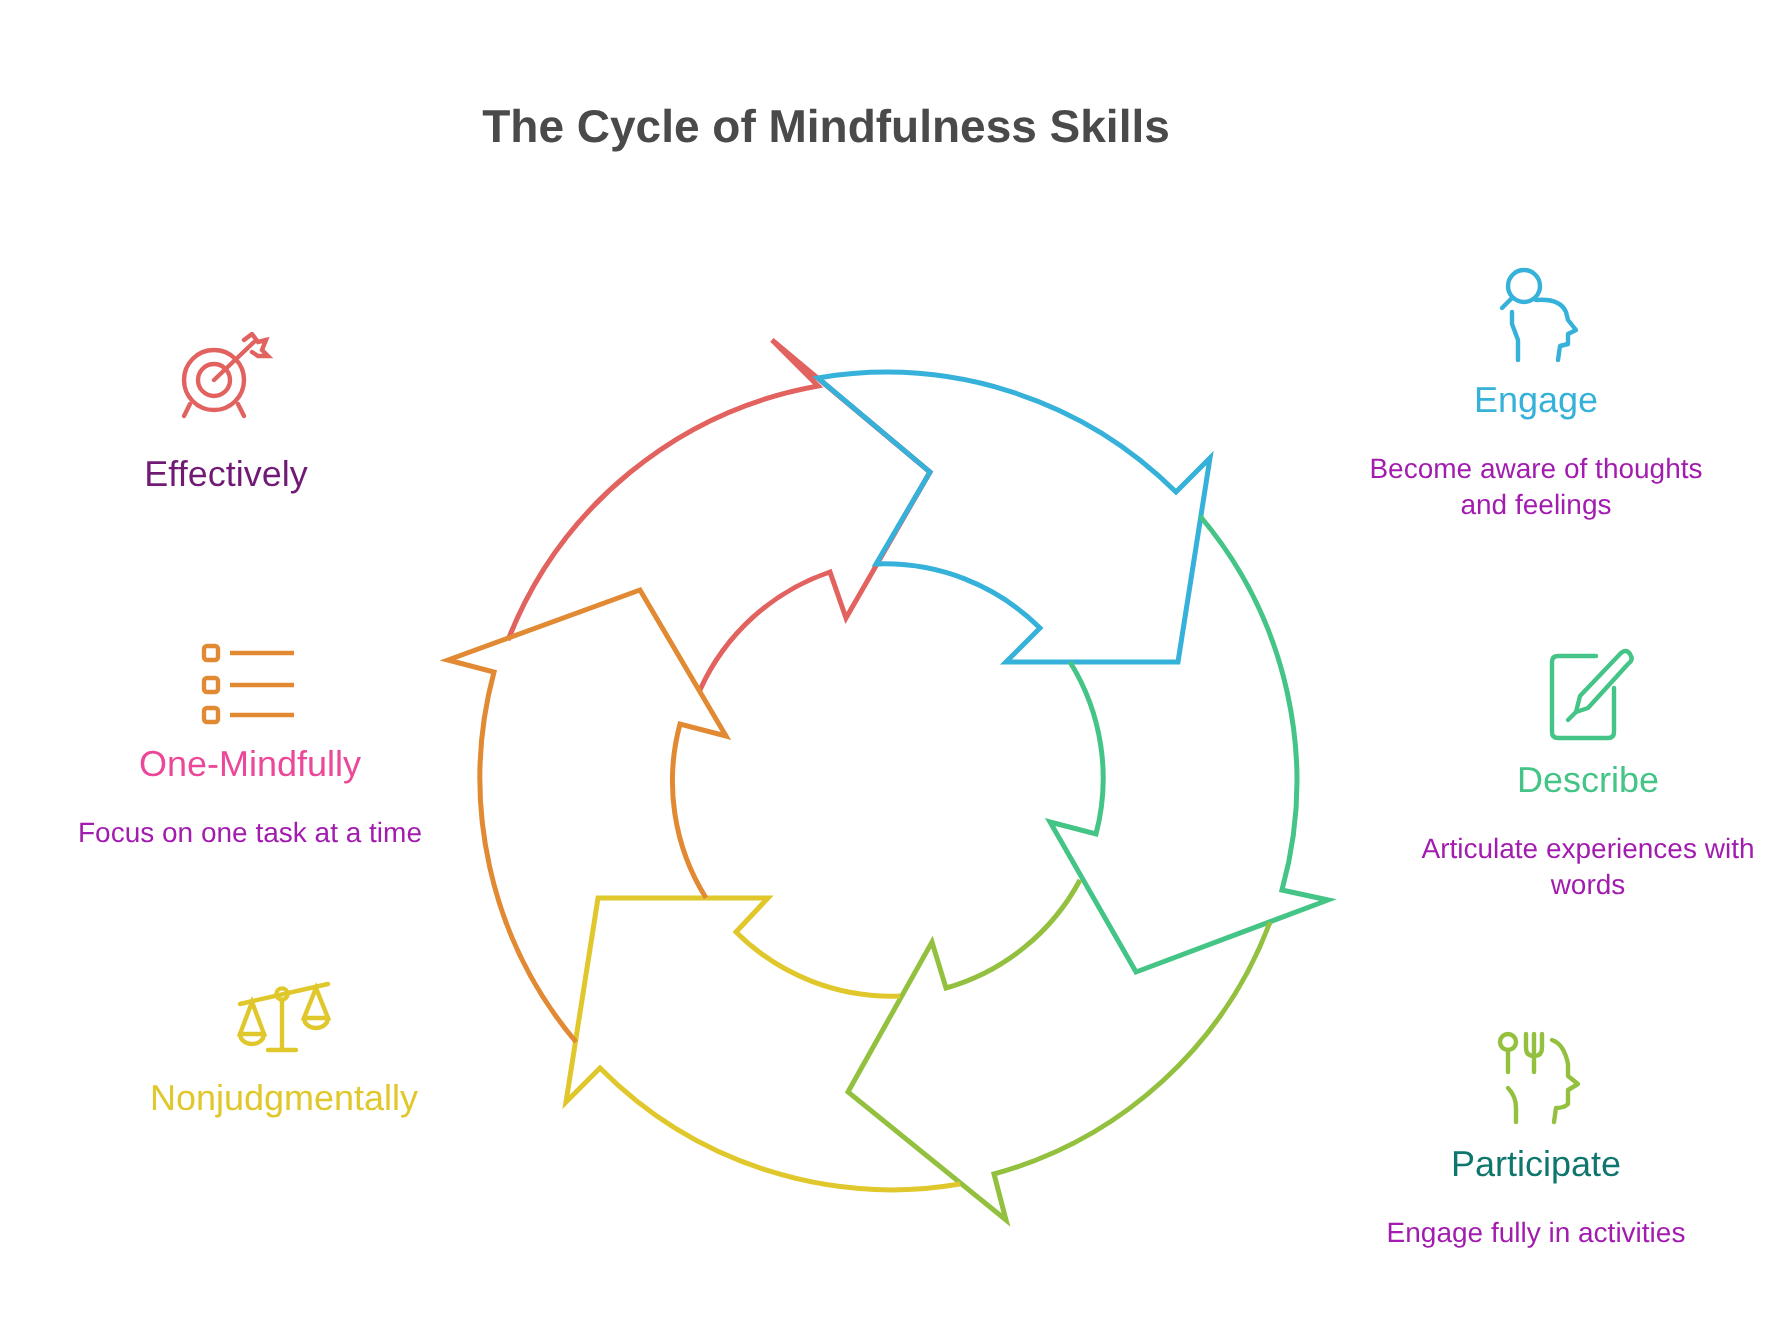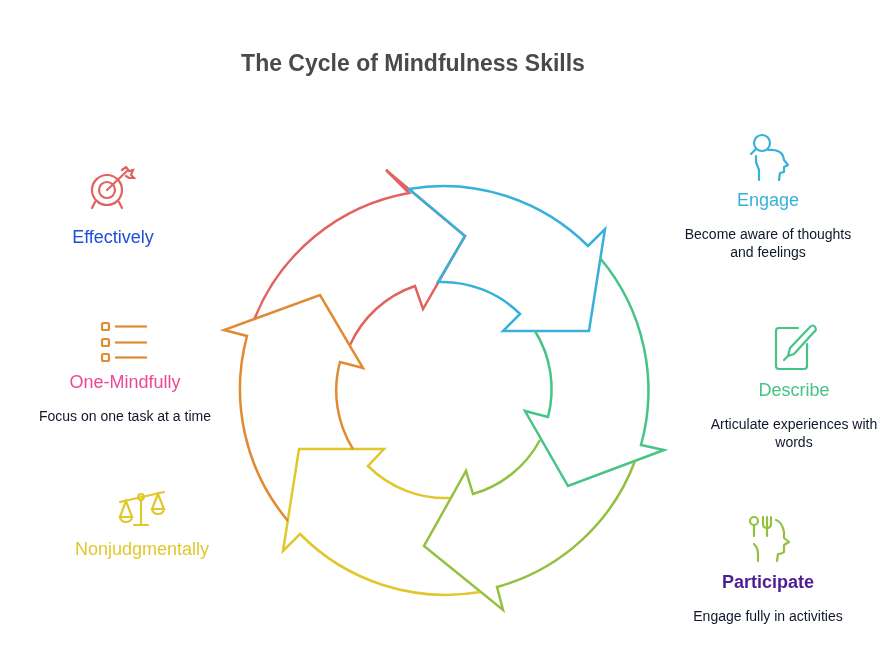--- a/index.html
+++ b/index.html
@@ -1,21 +1,21 @@
 <!DOCTYPE html>
 <html><head>
 <meta charset="utf-8">
 <style>
   html, body { margin:0; padding:0; background:#ffffff; }
   body { width:888px; height:664px; position:relative; overflow:hidden; font-family:"Liberation Sans", sans-serif; }
   .title { position:absolute; left:0; width:826px; top:50px; text-align:center; font-size:23px; font-weight:bold; color:#4a4a4a; }
   .item { position:absolute; width:180px; text-align:center; }
   .item .icon { display:block; margin:0 auto; }
   .item .label { font-size:18px; margin-top:8px; }
-  .item .desc { font-size:14px; color:#0f172a; line-height:18px; margin-top:14px; }
+  .item .desc { font-size:14px; color:#a21caf; line-height:18px; margin-top:14px; }
   svg.cycle { position:absolute; left:0; top:0; }
 </style>
 </head>
 <body>
 
 <div class="title">The Cycle of Mindfulness Skills</div>
 
 <svg class="cycle" width="888" height="664" viewBox="0 0 888 664" fill="none" stroke-width="2.5" stroke-linejoin="miter">
 
   <path stroke="#e2625f" d="M 254 320 A 205 205 0 0 1 409 193 L 386 170 L 465 236 L 423 309 L 415 286 A 110 110 0 0 0 350 345"></path>
@@ -33,21 +33,21 @@
 
 <div class="item" style="left:23px; top:166px;">
   <svg class="icon" width="52" height="48" viewBox="0 0 52 48" fill="none" stroke="#e2625f" stroke-width="2.2" stroke-linecap="round">
     <circle cx="20" cy="24" r="15"></circle>
     <circle cx="20" cy="24" r="8"></circle>
     <line x1="20" y1="24" x2="40" y2="5"></line>
     <path d="M 35 4 L 39 1 L 42 5 L 46 4 L 44 9 L 47 12 L 42 12 L 39 10"></path>
     <line x1="8" y1="36" x2="5" y2="42"></line>
     <line x1="32" y1="36" x2="35" y2="42"></line>
   </svg>
-  <div class="label" style="color:#1d4ed8;margin-top:13px;">Effectively</div>
+  <div class="label" style="color:#701a75;margin-top:13px;">Effectively</div>
 </div>
 
 <div class="item" style="left:35px; top:320px;">
   <svg class="icon" width="52" height="44" viewBox="0 0 52 44" fill="none" stroke="#e18a33" stroke-width="2.2">
     <rect x="3" y="3" width="7" height="7" rx="1.5"></rect>
     <rect x="3" y="19" width="7" height="7" rx="1.5"></rect>
     <rect x="3" y="34" width="7" height="7" rx="1.5"></rect>
     <line x1="16" y1="6.5" x2="48" y2="6.5"></line>
     <line x1="16" y1="22.5" x2="48" y2="22.5"></line>
     <line x1="16" y1="37.5" x2="48" y2="37.5"></line>
@@ -93,15 +93,15 @@
 
 <div class="item" style="left:678px; top:514px;">
   <svg class="icon" width="52" height="50" viewBox="0 0 52 50" fill="none" stroke="#93c13f" stroke-width="2.2" stroke-linecap="round" stroke-linejoin="round">
     <circle cx="12" cy="7" r="4"></circle>
     <line x1="12" y1="11" x2="12" y2="22"></line>
     <path d="M 21 3 L 21 10 Q 21 14 25 14 Q 29 14 29 10 L 29 3"></path>
     <line x1="25" y1="3" x2="25" y2="22"></line>
     <path d="M 34 6 Q 40 8 42 18 L 42 24 L 47 28 L 42 31 L 42 38 Q 40 40 36 40 L 35 47"></path>
     <path d="M 12 30 Q 16 34 16 40 L 16 47"></path>
   </svg>
-  <div class="label" style="color:#4c1d95;font-weight:bold;">Participate</div>
+  <div class="label" style="color:#0f766e;">Participate</div>
   <div class="desc">Engage fully in activities</div>
 </div>
 
 </body></html>

